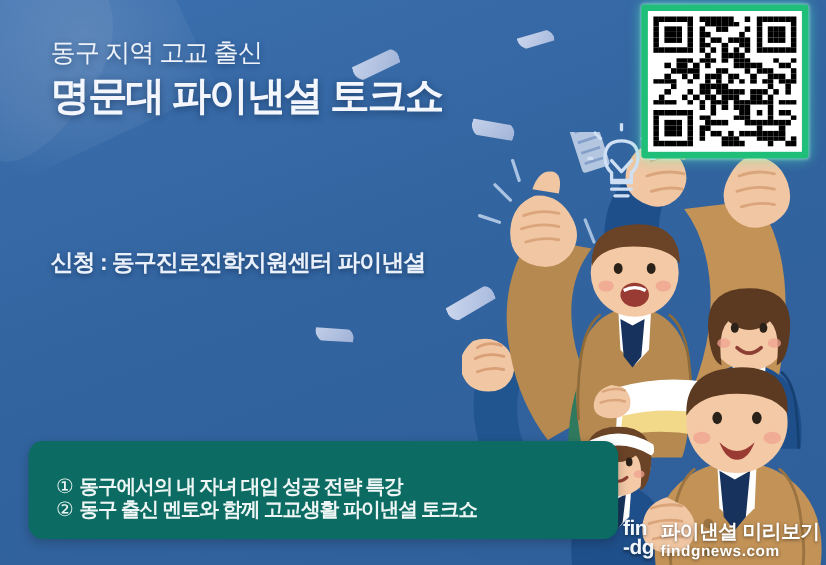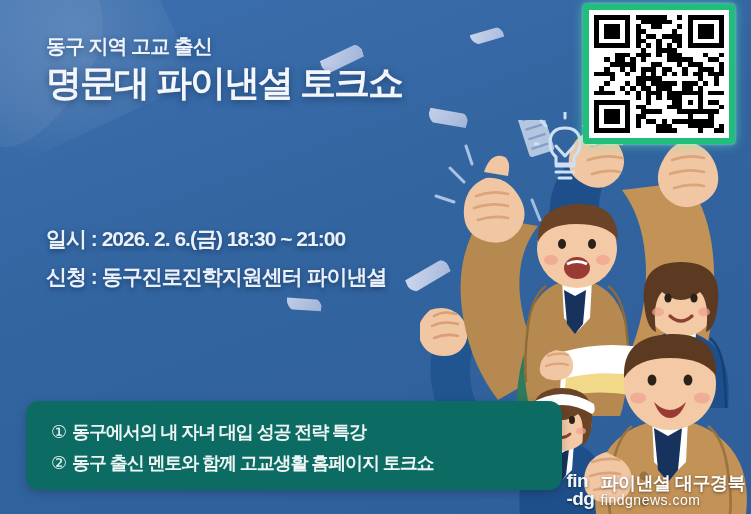--- a/index.html
+++ b/index.html
@@ -44,21 +44,21 @@
     background:linear-gradient(120deg,#c9d4ec,#a3b5da);clip-path:polygon(0% 30%,100% 0%,100% 68%,0% 100%);}
 
   
   .headline{position:absolute;left:46px;top:22px;width:470px;z-index:6;}
   .line-year{
     font-size:38px;font-weight:400;color:#eef3fb;letter-spacing:-0.5px;line-height:1.18;
     text-shadow:0 2px 6px rgba(10,30,60,.45);
   }
   .line-sub{
     margin-top:12px;
-    font-size:20px;font-weight:700;color:#eef3fb;letter-spacing:-1px;line-height:1.2;
+    font-size:23px;font-weight:400;color:#eef3fb;letter-spacing:-1px;line-height:1.2;
     text-shadow:0 2px 6px rgba(10,30,60,.45);
   }
   .line-main{
     margin-top:4px;
     font-size:36px;font-weight:700;color:#f3f7fd;letter-spacing:-2px;line-height:1.18;
     text-shadow:0 2px 7px rgba(10,30,60,.5);
   }
 
   
   .info{position:absolute;left:46px;top:228px;z-index:6;}
@@ -71,21 +71,21 @@
   
   .panel{
     position:absolute;left:26px;top:401px;width:536px;height:89px;
     background:#0c6b62;border-radius:13px;z-index:7;
     box-shadow:0 3px 10px rgba(0,0,0,.2);
   }
   .panel-row{
     position:absolute;left:25px;
     font-size:18px;font-weight:700;color:#edf6f4;letter-spacing:-1.1px;white-space:nowrap;
   }
-  .panel-row.r1{top:19px;}
+  .panel-row.r1{top:29px;}
   .panel-row.r2{top:50px;}
   .circ{display:inline-block;margin-right:6px;font-weight:400;}
 
   
   .qr-wrap{
     position:absolute;left:583px;top:4px;width:152px;height:140px;z-index:9;
     background:#1fbf7a;padding:6px;border-radius:3px;
     box-shadow:0 0 12px rgba(80,255,190,.55),0 0 3px rgba(255,255,255,.6);
   }
   .qr-inner{width:100%;height:100%;background:#fff;padding:5px;}
@@ -104,21 +104,21 @@
 
   
   .wm{position:absolute;right:6px;bottom:6px;z-index:12;display:flex;align-items:flex-end;gap:6px;}
   .wm-logo{
     font-size:19px;font-weight:700;line-height:.95;color:#f2f7fb;
     text-shadow:0 1px 3px rgba(0,0,0,.5);letter-spacing:-.5px;
   }
   .wm-logo .l2{display:block;text-align:right;}
   .wm-txt{line-height:1.05;}
   .wm-ko{font-size:18px;font-weight:700;color:#ffffff;letter-spacing:-.5px;text-shadow:0 1px 3px rgba(0,0,0,.5);}
-  .wm-en{font-size:14px;font-weight:400;color:#ffffff;letter-spacing:.5px;text-shadow:0 1px 3px rgba(0,0,0,.5);}
+  .wm-en{font-size:14px;font-weight:700;color:#ffffff;letter-spacing:.5px;text-shadow:0 1px 3px rgba(0,0,0,.5);}
 </style>
 </head>
 <body>
 
 <div id="poster">
 
   <div class="bg-base"></div>
   <div class="swoosh-tl"></div>
   <div class="swoosh-tl2"></div>
 
@@ -242,30 +242,29 @@
       <path d="M31 6 l0 -6 M12 14 l-5 -5 M50 14 l5 -5 M4 32 l-4 0 M58 32 l4 0" stroke="#cfe0f4" stroke-width="3" stroke-linecap="round" fill="none"></path>
     </svg>
   </div>
 
   <div class="headline">
     <div class="line-sub">동구 지역 고교 출신</div>
     <div class="line-main">명문대 파이낸셜 토크쇼</div>
   </div>
 
   <div class="info">
-    <div class="info-row">일시 : 2026. 2. 6.(금) 18:30 ~ 21:00</div>
     <div class="info-row">신청 : 동구진로진학지원센터 파이낸셜</div>
   </div>
 
   <div class="panel">
     <div class="panel-row r1">
       <span class="circ">①</span><span>동구에서의 내 자녀 대입 성공 전략 특강</span>
     </div>
     <div class="panel-row r2">
-      <span class="circ">②</span><span>동구 출신 멘토와 함께 고교생활 홈페이지 토크쇼</span>
+      <span class="circ">②</span><span>동구 출신 멘토와 함께 고교생활 파이낸셜 토크쇼</span>
     </div>
   </div>
 
   <div class="qr-wrap">
     <div class="qr-inner">
       <div class="qr-grid" id="qrGrid">
           <i></i>
           <i></i>
           <i></i>
           <i></i>
@@ -893,18 +892,18 @@
         </div>
     </div>
   </div>
 
   <div class="wm">
     <div class="wm-logo">
       <span class="l1">fin</span>
       <span class="l2">-dg</span>
     </div>
     <div class="wm-txt">
-      <div class="wm-ko">파이낸셜 대구경북</div>
+      <div class="wm-ko">파이낸셜 미리보기</div>
       <div class="wm-en">findgnews.com</div>
     </div>
   </div>
 
 </div>
 
 </body></html>

